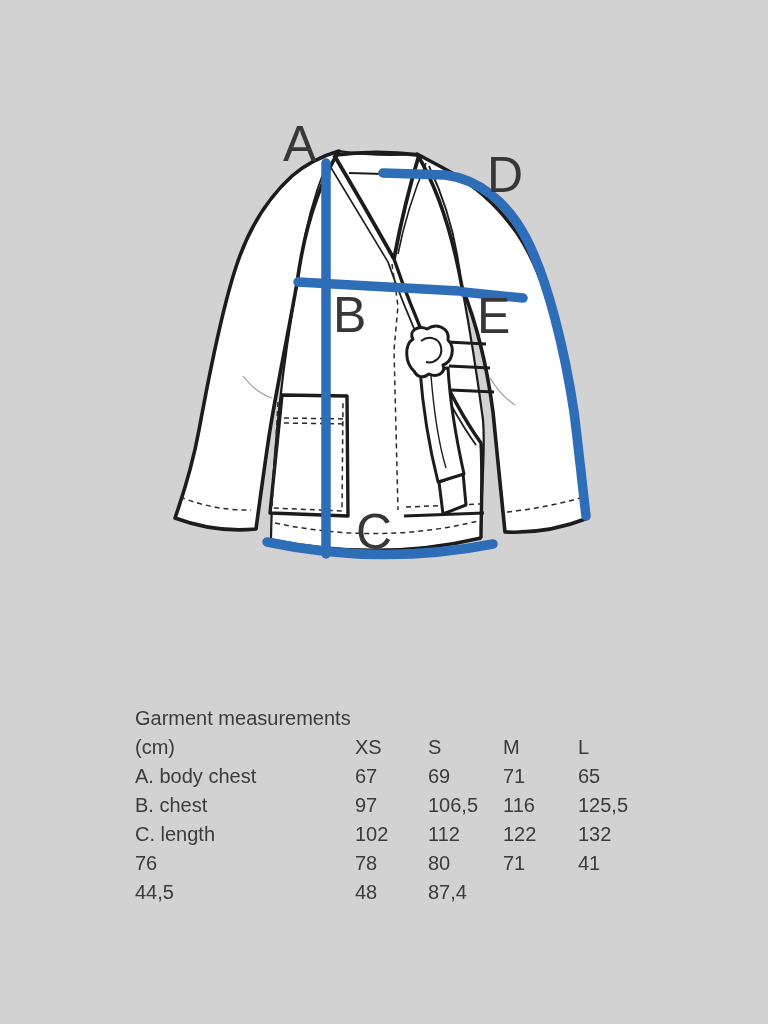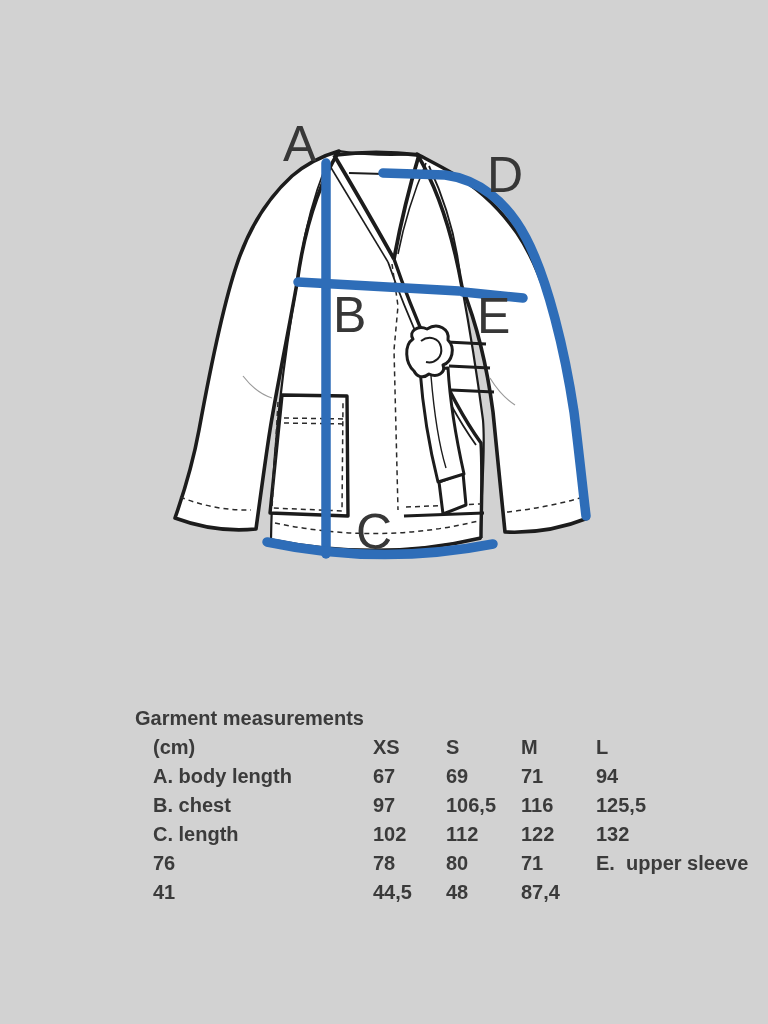--- a/index.html
+++ b/index.html
@@ -1,23 +1,23 @@
 <!DOCTYPE html>
 <html><head>
 <meta charset="utf-8">
 <style>
   html,body{margin:0;padding:0;background:#d2d2d2;}
   .stage{position:relative;width:768px;height:1024px;background:#d2d2d2;overflow:hidden;
          font-family:"Liberation Sans",sans-serif;}
   .diagram-svg{position:absolute;left:0;top:0;}
   .measure-letter{font-family:"Liberation Sans",sans-serif;font-size:50px;fill:#373737;}
-  .mtable{position:absolute;left:135px;top:704px;color:#3b3b3b;font-size:20px;font-weight:bold;}
+  .mtable{position:absolute;left:135px;top:704px;color:#3b3b3b;font-size:20px;}
   .t-title{height:29px;line-height:29px;white-space:pre;}
   .t-grid{display:grid;grid-template-columns:220px 73px 75px 75px 95px;}
-  .t-grid > div{height:29px;line-height:29px;white-space:pre;margin-left:18px;}
+  .t-grid > div{height:29px;line-height:29px;white-space:pre;}
 </style>
 </head>
 <body>
 
 <div class="stage">
 
   <svg class="diagram-svg" width="768" height="1024" viewBox="0 0 768 1024">
 
     <path d="M 339 151 Q 378 157 417 154
              C 440 192 454 243 462 287
@@ -108,44 +108,43 @@
 
   <div class="mtable">
     <div class="t-title">Garment measurements</div>
     <div class="t-grid">
       <div>(cm)</div>
       <div>XS</div>
       <div>S</div>
       <div>M</div>
       <div>L</div>
 
-      <div>A. body length</div>
+      <div>A. body chest</div>
       <div>67</div>
       <div>69</div>
       <div>71</div>
-      <div>94</div>
+      <div>65</div>
 
       <div>B. chest</div>
       <div>97</div>
       <div>106,5</div>
       <div>116</div>
       <div>125,5</div>
 
       <div>C. length</div>
       <div>102</div>
       <div>112</div>
       <div>122</div>
       <div>132</div>
 
       <div>76</div>
       <div>78</div>
       <div>80</div>
       <div>71</div>
 
-      <div>E.  upper sleeve</div>
       <div>41</div>
       <div>44,5</div>
       <div>48</div>
       <div>87,4</div>
     </div>
   </div>
 
 </div>
 
 </body></html>

